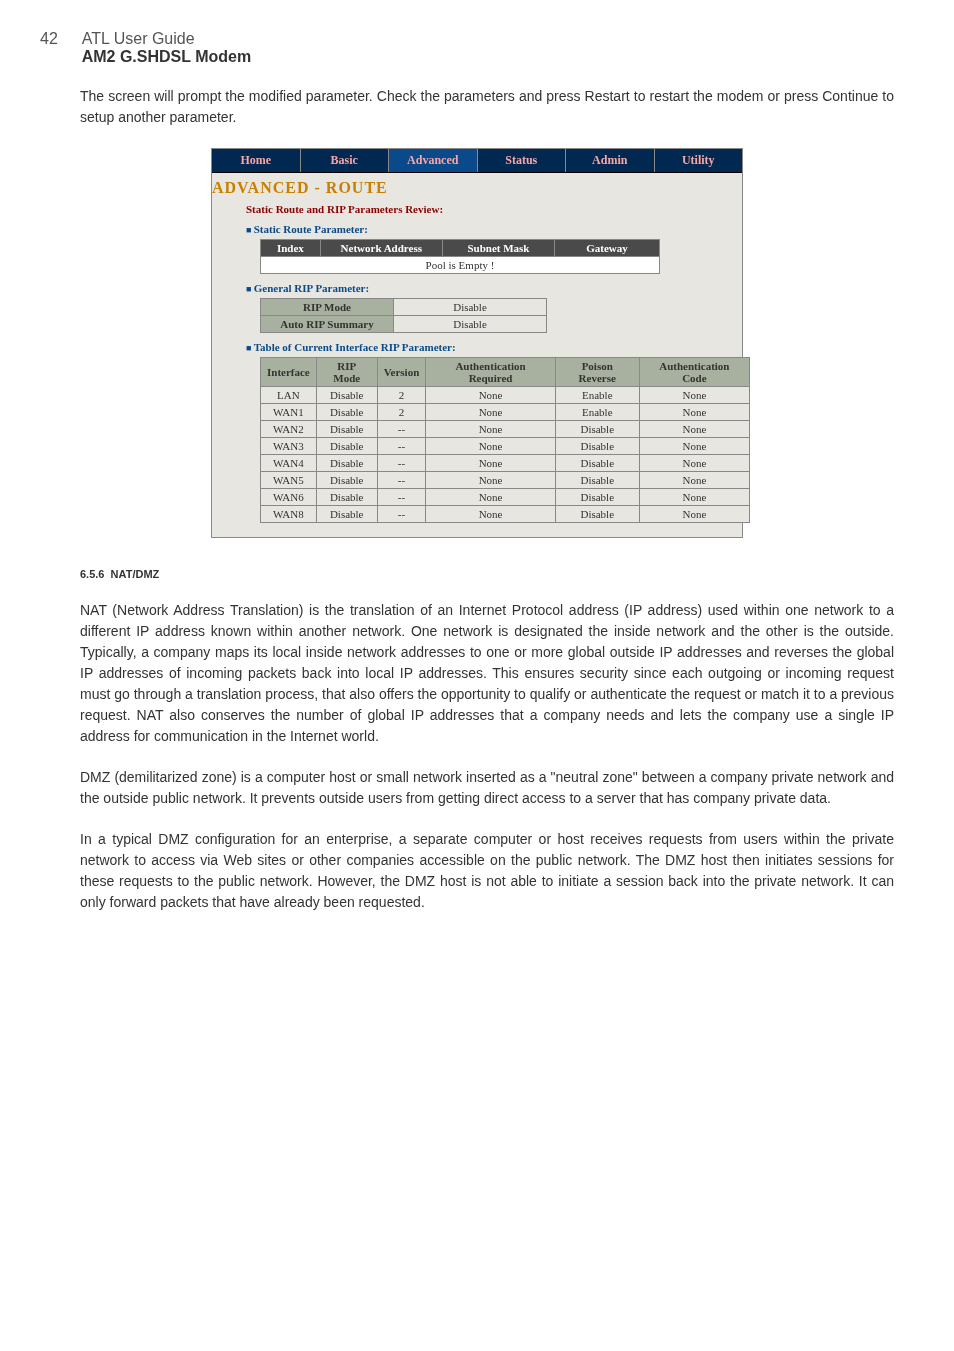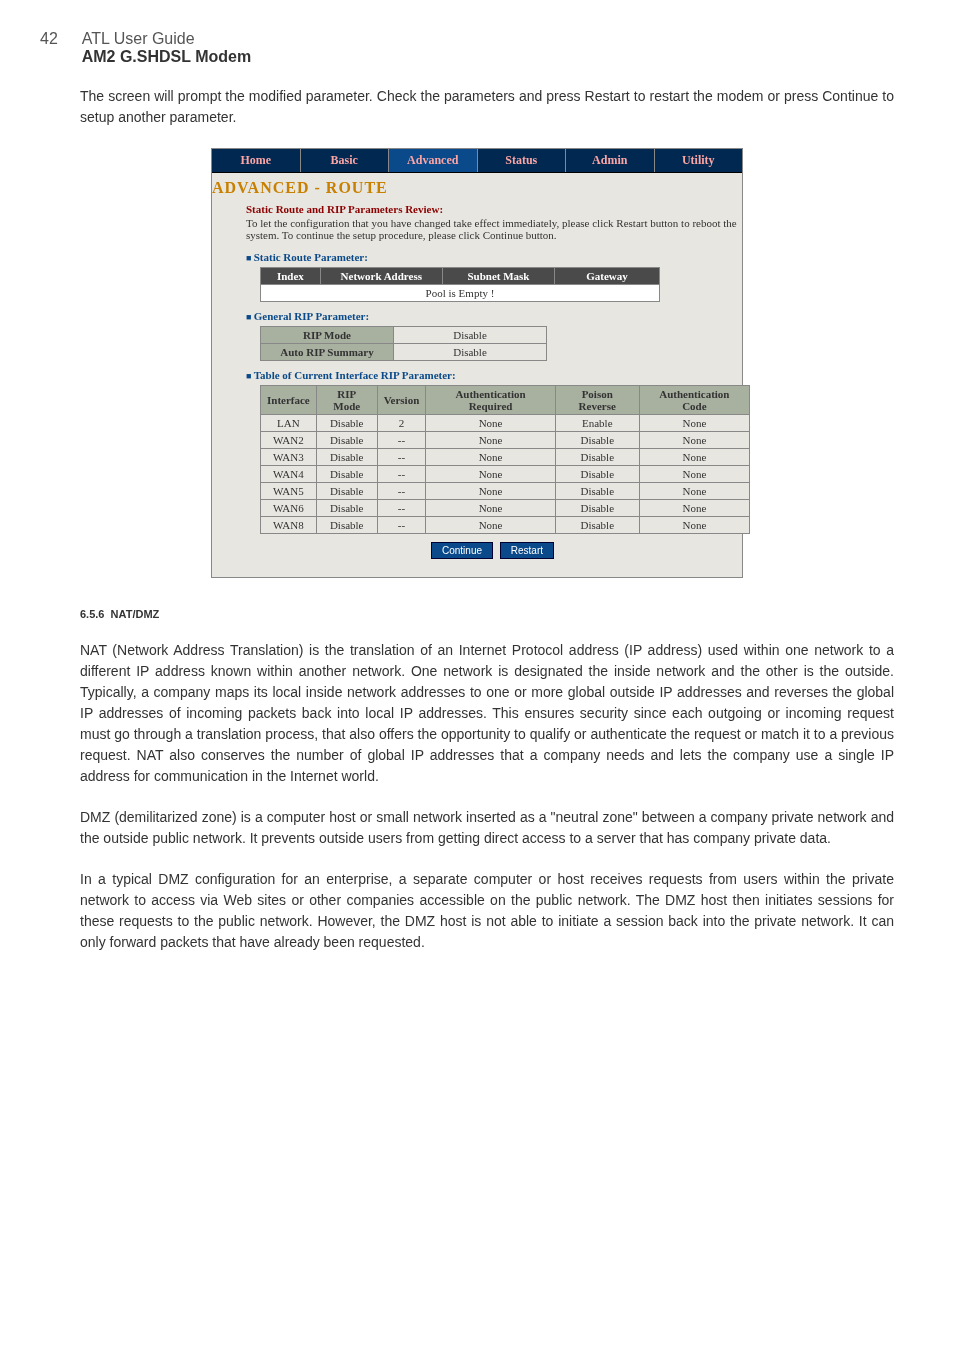--- a/index.html
+++ b/index.html
@@ -153,21 +153,20 @@
     <div class="nav-tab">Home</div>
     <div class="nav-tab">Basic</div>
     <div class="nav-tab active">Advanced</div>
     <div class="nav-tab">Status</div>
     <div class="nav-tab">Admin</div>
     <div class="nav-tab">Utility</div>
   </div>
   <div class="panel-title">ADVANCED - ROUTE</div>
   <div class="figure-content">
     <div class="review-h">Static Route and RIP Parameters Review:</div>
-    <div class="review-text">To let the configuration that you have changed take effect immediately, please click Restart button to reboot the system. To continue the setup procedure, please click Continue button.</div>
 
     <div class="sub-h">Static Route Parameter:</div>
     <table class="grid static" style="width:400px;">
       <tbody>
           <tr>
         <th class="dark" style="width:50px;">Index</th>
         <th class="dark" style="width:120px;">Network Address</th>
         <th class="dark" style="width:110px;">Subnet Mask</th>
         <th class="dark" style="width:100px;">Gateway</th>
       </tr>
@@ -206,20 +205,28 @@
       <tbody>
           <tr>
             <td>LAN</td>
             <td>Disable</td>
             <td>2</td>
             <td>None</td>
             <td>Enable</td>
             <td>None</td>
           </tr>
           <tr>
+            <td>WAN1</td>
+            <td>Disable</td>
+            <td>2</td>
+            <td>None</td>
+            <td>Enable</td>
+            <td>None</td>
+          </tr>
+          <tr>
             <td>WAN2</td>
             <td>Disable</td>
             <td>--</td>
             <td>None</td>
             <td>Disable</td>
             <td>None</td>
           </tr>
           <tr>
             <td>WAN3</td>
             <td>Disable</td>
@@ -256,24 +263,20 @@
             <td>WAN8</td>
             <td>Disable</td>
             <td>--</td>
             <td>None</td>
             <td>Disable</td>
             <td>None</td>
           </tr>
         </tbody>
     </table>
 
-    <div class="btn-row">
-      <span class="fig-btn">Continue</span>
-      <span class="fig-btn">Restart</span>
-    </div>
   </div>
 </div>
 
 <div class="section-num">
   <span>6.5.6</span>&nbsp;
   <span>NAT/DMZ</span>
 </div>
 
 <div class="body-text">NAT (Network Address Translation) is the translation of an Internet Protocol address (IP address) used within one network to a different IP address known within another network. One network is designated the inside network and the other is the outside. Typically, a company maps its local inside network addresses to one or more global outside IP addresses and reverses the global IP addresses of incoming packets back into local IP addresses. This ensures security since each outgoing or incoming request must go through a translation process, that also offers the opportunity to qualify or authenticate the request or match it to a previous request. NAT also conserves the number of global IP addresses that a company needs and lets the company use a single IP address for communication in the Internet world.</div>
 <div class="body-text">DMZ (demilitarized zone) is a computer host or small network inserted as a "neutral zone" between a company private network and the outside public network. It prevents outside users from getting direct access to a server that has company private data.</div>

